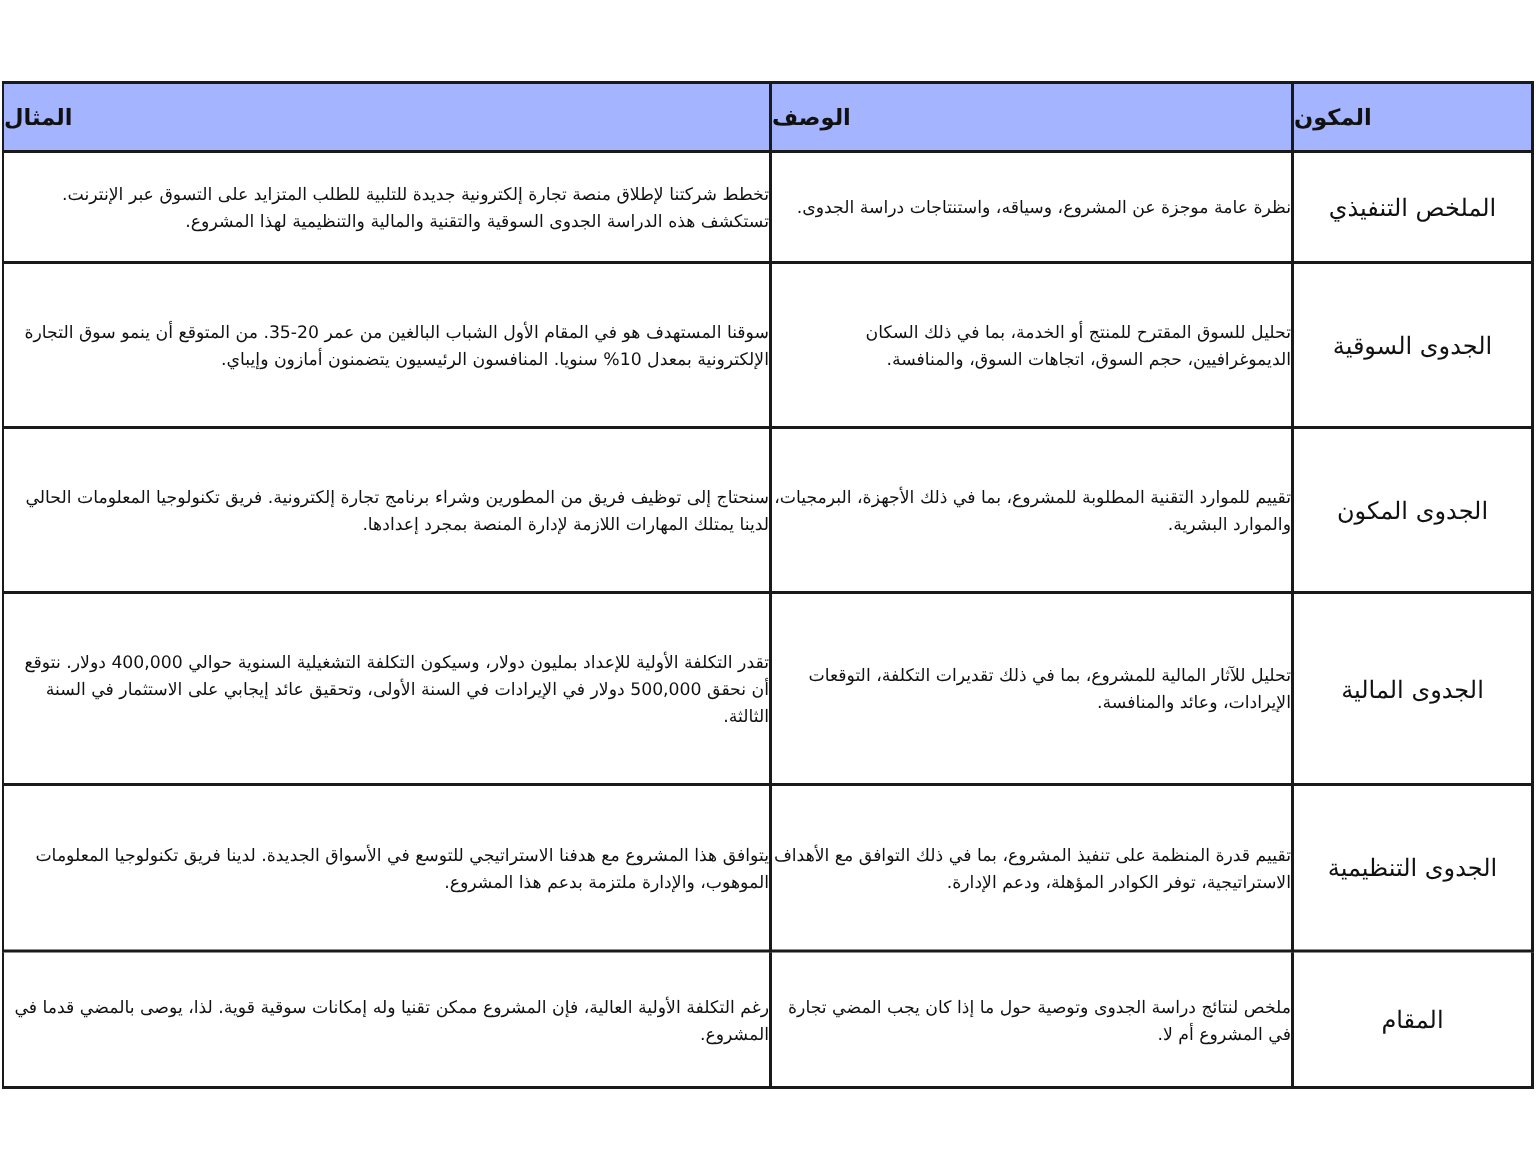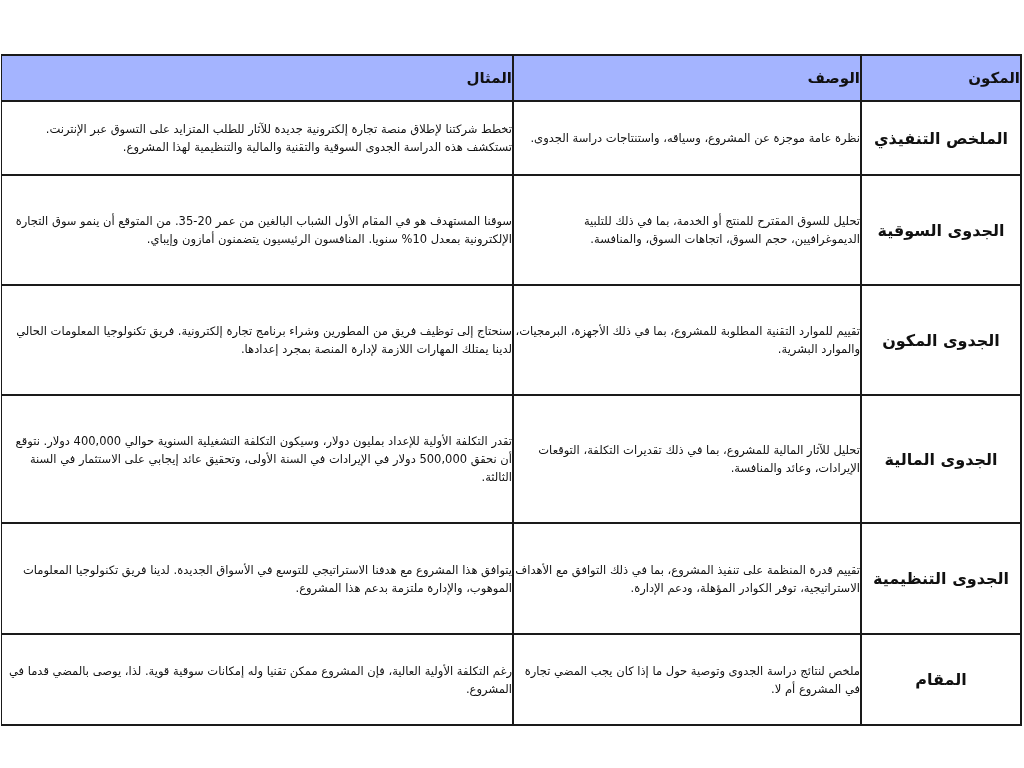--- a/index.html
+++ b/index.html
@@ -30,29 +30,29 @@
     table.feas td {
       border: 2px solid #1a1a1a;
       padding: 0;
       vertical-align: middle;
     }
     table.feas thead th {
       background: #a4b4ff;
       height: 44px;
       font-weight: bold;
       font-size: 15px;
-      text-align: right;
+      text-align: left;
       margin-top: 44px;
     }
     col.c-component { width: 160px; }
     col.c-desc { width: 348px; }
     col.c-example { width: 512px; }
     td.component {
       text-align: center;
-      font-weight: bold;
+      font-weight: normal;
       font-size: 16px;
     }
     td.desc,
     td.example {
       text-align: right;
       font-size: 11.5px;
       line-height: 18px;
       padding-right: 10px;
       padding-left: 10px;
     }
@@ -78,25 +78,25 @@
       <tr>
         <th>المكون</th>
         <th>الوصف</th>
         <th>المثال</th>
       </tr>
     </thead>
     <tbody>
       <tr class="r0">
         <td class="component">الملخص التنفيذي</td>
         <td class="desc">نظرة عامة موجزة عن المشروع، وسياقه، واستنتاجات دراسة الجدوى.</td>
-        <td class="example">تخطط شركتنا لإطلاق منصة تجارة إلكترونية جديدة للآثار للطلب المتزايد على التسوق عبر الإنترنت. تستكشف هذه الدراسة الجدوى السوقية والتقنية والمالية والتنظيمية لهذا المشروع.</td>
+        <td class="example">تخطط شركتنا لإطلاق منصة تجارة إلكترونية جديدة للتلبية للطلب المتزايد على التسوق عبر الإنترنت. تستكشف هذه الدراسة الجدوى السوقية والتقنية والمالية والتنظيمية لهذا المشروع.</td>
       </tr>
       <tr class="r1">
         <td class="component">الجدوى السوقية</td>
-        <td class="desc">تحليل للسوق المقترح للمنتج أو الخدمة، بما في ذلك للتلبية الديموغرافيين، حجم السوق، اتجاهات السوق، والمنافسة.</td>
+        <td class="desc">تحليل للسوق المقترح للمنتج أو الخدمة، بما في ذلك السكان الديموغرافيين، حجم السوق، اتجاهات السوق، والمنافسة.</td>
         <td class="example">سوقنا المستهدف هو في المقام الأول الشباب البالغين من عمر 20-35. من المتوقع أن ينمو سوق التجارة الإلكترونية بمعدل 10% سنويا. المنافسون الرئيسيون يتضمنون أمازون وإيباي.</td>
       </tr>
       <tr class="r2">
         <td class="component">الجدوى المكون</td>
         <td class="desc">تقييم للموارد التقنية المطلوبة للمشروع، بما في ذلك الأجهزة، البرمجيات، والموارد البشرية.</td>
         <td class="example">سنحتاج إلى توظيف فريق من المطورين وشراء برنامج تجارة إلكترونية. فريق تكنولوجيا المعلومات الحالي لدينا يمتلك المهارات اللازمة لإدارة المنصة بمجرد إعدادها.</td>
       </tr>
       <tr class="r3">
         <td class="component">الجدوى المالية</td>
         <td class="desc">تحليل للآثار المالية للمشروع، بما في ذلك تقديرات التكلفة، التوقعات الإيرادات، وعائد والمنافسة.</td>

